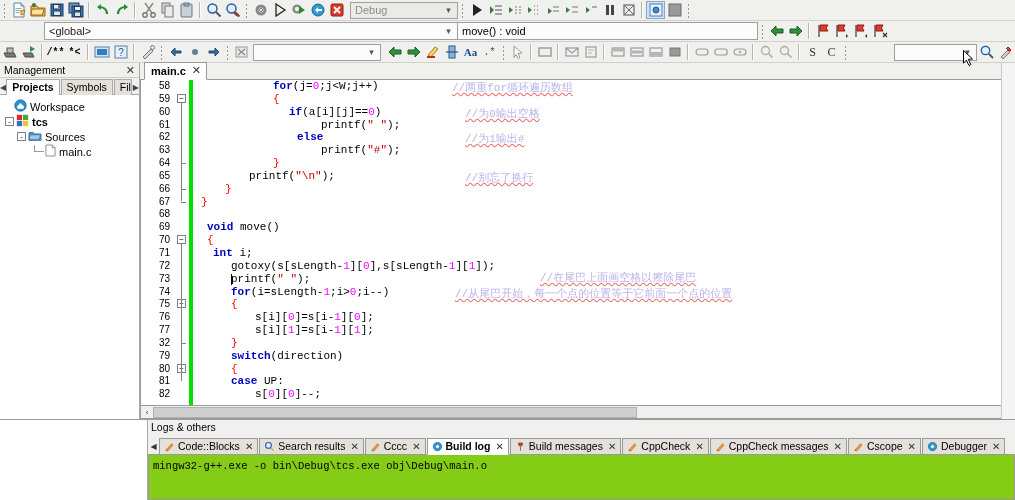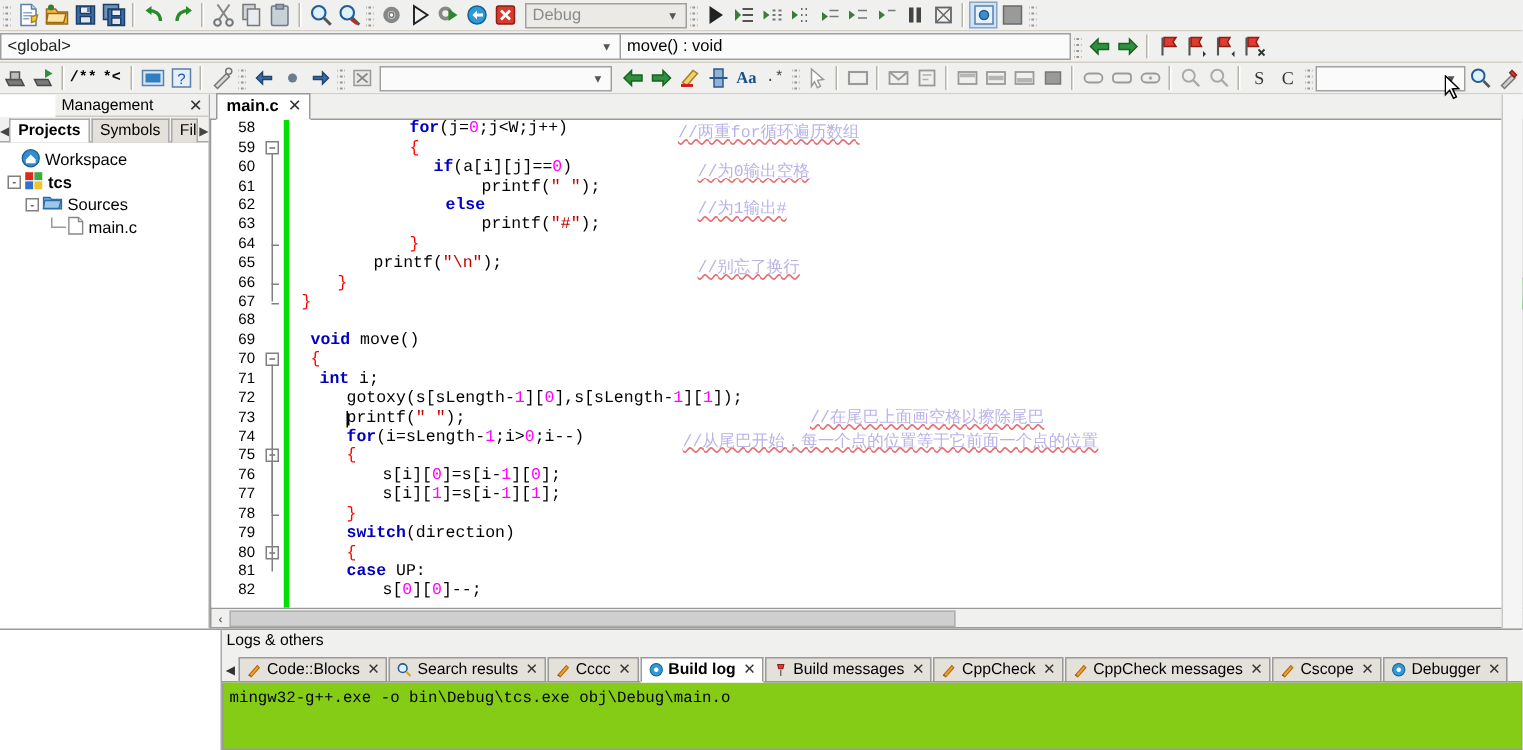--- a/index.html
+++ b/index.html
@@ -48,20 +48,21 @@
   
   .ico { width: 16px; height: 16px; display: block; }
 
   .combo {
     height: 17px; background: #fbfbfb;
     border: 1px solid #a0a0a0;
     display: flex; align-items: center;
     font-size: 11px; padding: 0 2px 0 4px;
     color: #222;
     position: relative;
+    margin-left: 44px;
   }
   .combo .caret {
     margin-left: auto; width: 13px; text-align: center;
     color: #555; font-size: 9px;
   }
   .combo.disabled { background: #eceae6; color: #8c8c8c; }
 
   
   #row2 { height: 21px; display: flex; align-items: center; background:#f0f0ef; border-bottom:1px solid #d4d0c8; }
   .scope-combo { width: 414px; height:18px; }
@@ -84,21 +85,20 @@
     border-right: 1px solid #aaa;
     display: flex; flex-direction: column;
     flex: 0 0 140px;
   }
   .panel-title {
     height: 15px; background:#f0f0ef;
     display:flex; align-items:center;
     font-size: 10.5px; padding-left: 4px;
     border-bottom: 1px solid #d0ccc4;
     position: relative;
-    margin-left: 37px;
   }
   .panel-title .x { margin-left:auto; margin-right:4px; font-size:11px; color:#333; font-family:"Liberation Sans",sans-serif;}
   .sb-tabs { display:flex; align-items:flex-end; height:17px; background:#f0f0ef; border-bottom:1px solid #aaa; font-size:10.5px;}
   .sb-arrow { width:8px; text-align:center; color:#444; font-size:8px; padding-bottom:2px;}
   .sb-tab { padding:1px 5px 2px 5px; border:1px solid #aaa; border-bottom:none; background:#e4e1da; margin-right:1px; position:relative; top:1px;}
   .sb-tab.active { background:#fff; font-weight:bold; }
   .tree { padding: 4px 0 0 3px; font-size: 11px; }
   .tnode { display:flex; align-items:center; height:15px; white-space:nowrap; }
   .texp { width:9px; height:9px; border:1px solid #808080; background:#fff;
           font-size:8px; line-height:7px; text-align:center; color:#000;
@@ -756,21 +756,21 @@
             <div class="gl">68</div>
             <div class="gl">69</div>
             <div class="gl">70</div>
             <div class="gl">71</div>
             <div class="gl">72</div>
             <div class="gl">73</div>
             <div class="gl">74</div>
             <div class="gl">75</div>
             <div class="gl">76</div>
             <div class="gl">77</div>
-            <div class="gl">78</div>
+            <div class="gl">32</div>
             <div class="gl">79</div>
             <div class="gl">80</div>
             <div class="gl">81</div>
             <div class="gl">82</div>
           </div>
         <div class="gutter-fold" id="gutterfold">
             <div class="foldbox" style="top: 13.85px;">−</div>
             <div class="foldtick" style="top: 83.1px;"></div>
             <div class="foldtick" style="top: 108.8px;"></div>
             <div class="foldtick" style="top: 121.65px;"></div>

